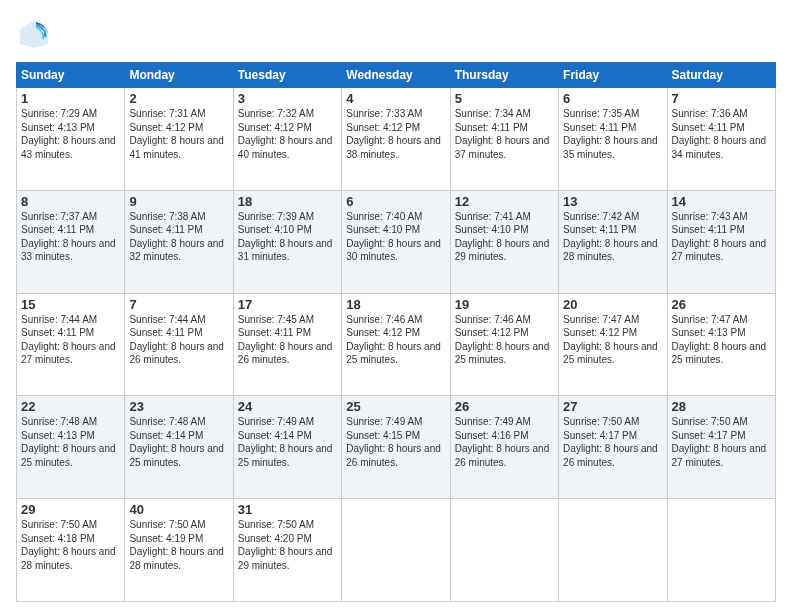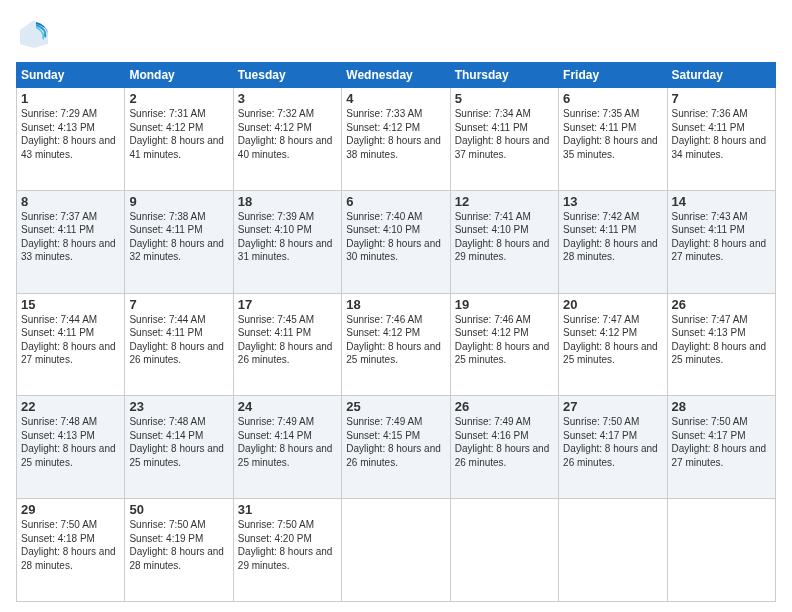--- a/index.html
+++ b/index.html
@@ -260,21 +260,21 @@
             <span class="day-number">28</span>
             <div class="day-info">Sunrise: 7:50 AM<br>Sunset: 4:17 PM<br>Daylight: 8 hours and 27 minutes.</div>
           </td>
         </tr>
         <tr>
           <td>
             <span class="day-number">29</span>
             <div class="day-info">Sunrise: 7:50 AM<br>Sunset: 4:18 PM<br>Daylight: 8 hours and 28 minutes.</div>
           </td>
           <td>
-            <span class="day-number">50</span>
+            <span class="day-number">40</span>
             <div class="day-info">Sunrise: 7:50 AM<br>Sunset: 4:19 PM<br>Daylight: 8 hours and 28 minutes.</div>
           </td>
           <td>
             <span class="day-number">31</span>
             <div class="day-info">Sunrise: 7:50 AM<br>Sunset: 4:20 PM<br>Daylight: 8 hours and 29 minutes.</div>
           </td>
           <td class="empty-cell"></td>
           <td class="empty-cell"></td>
           <td class="empty-cell"></td>
           <td class="empty-cell"></td>

